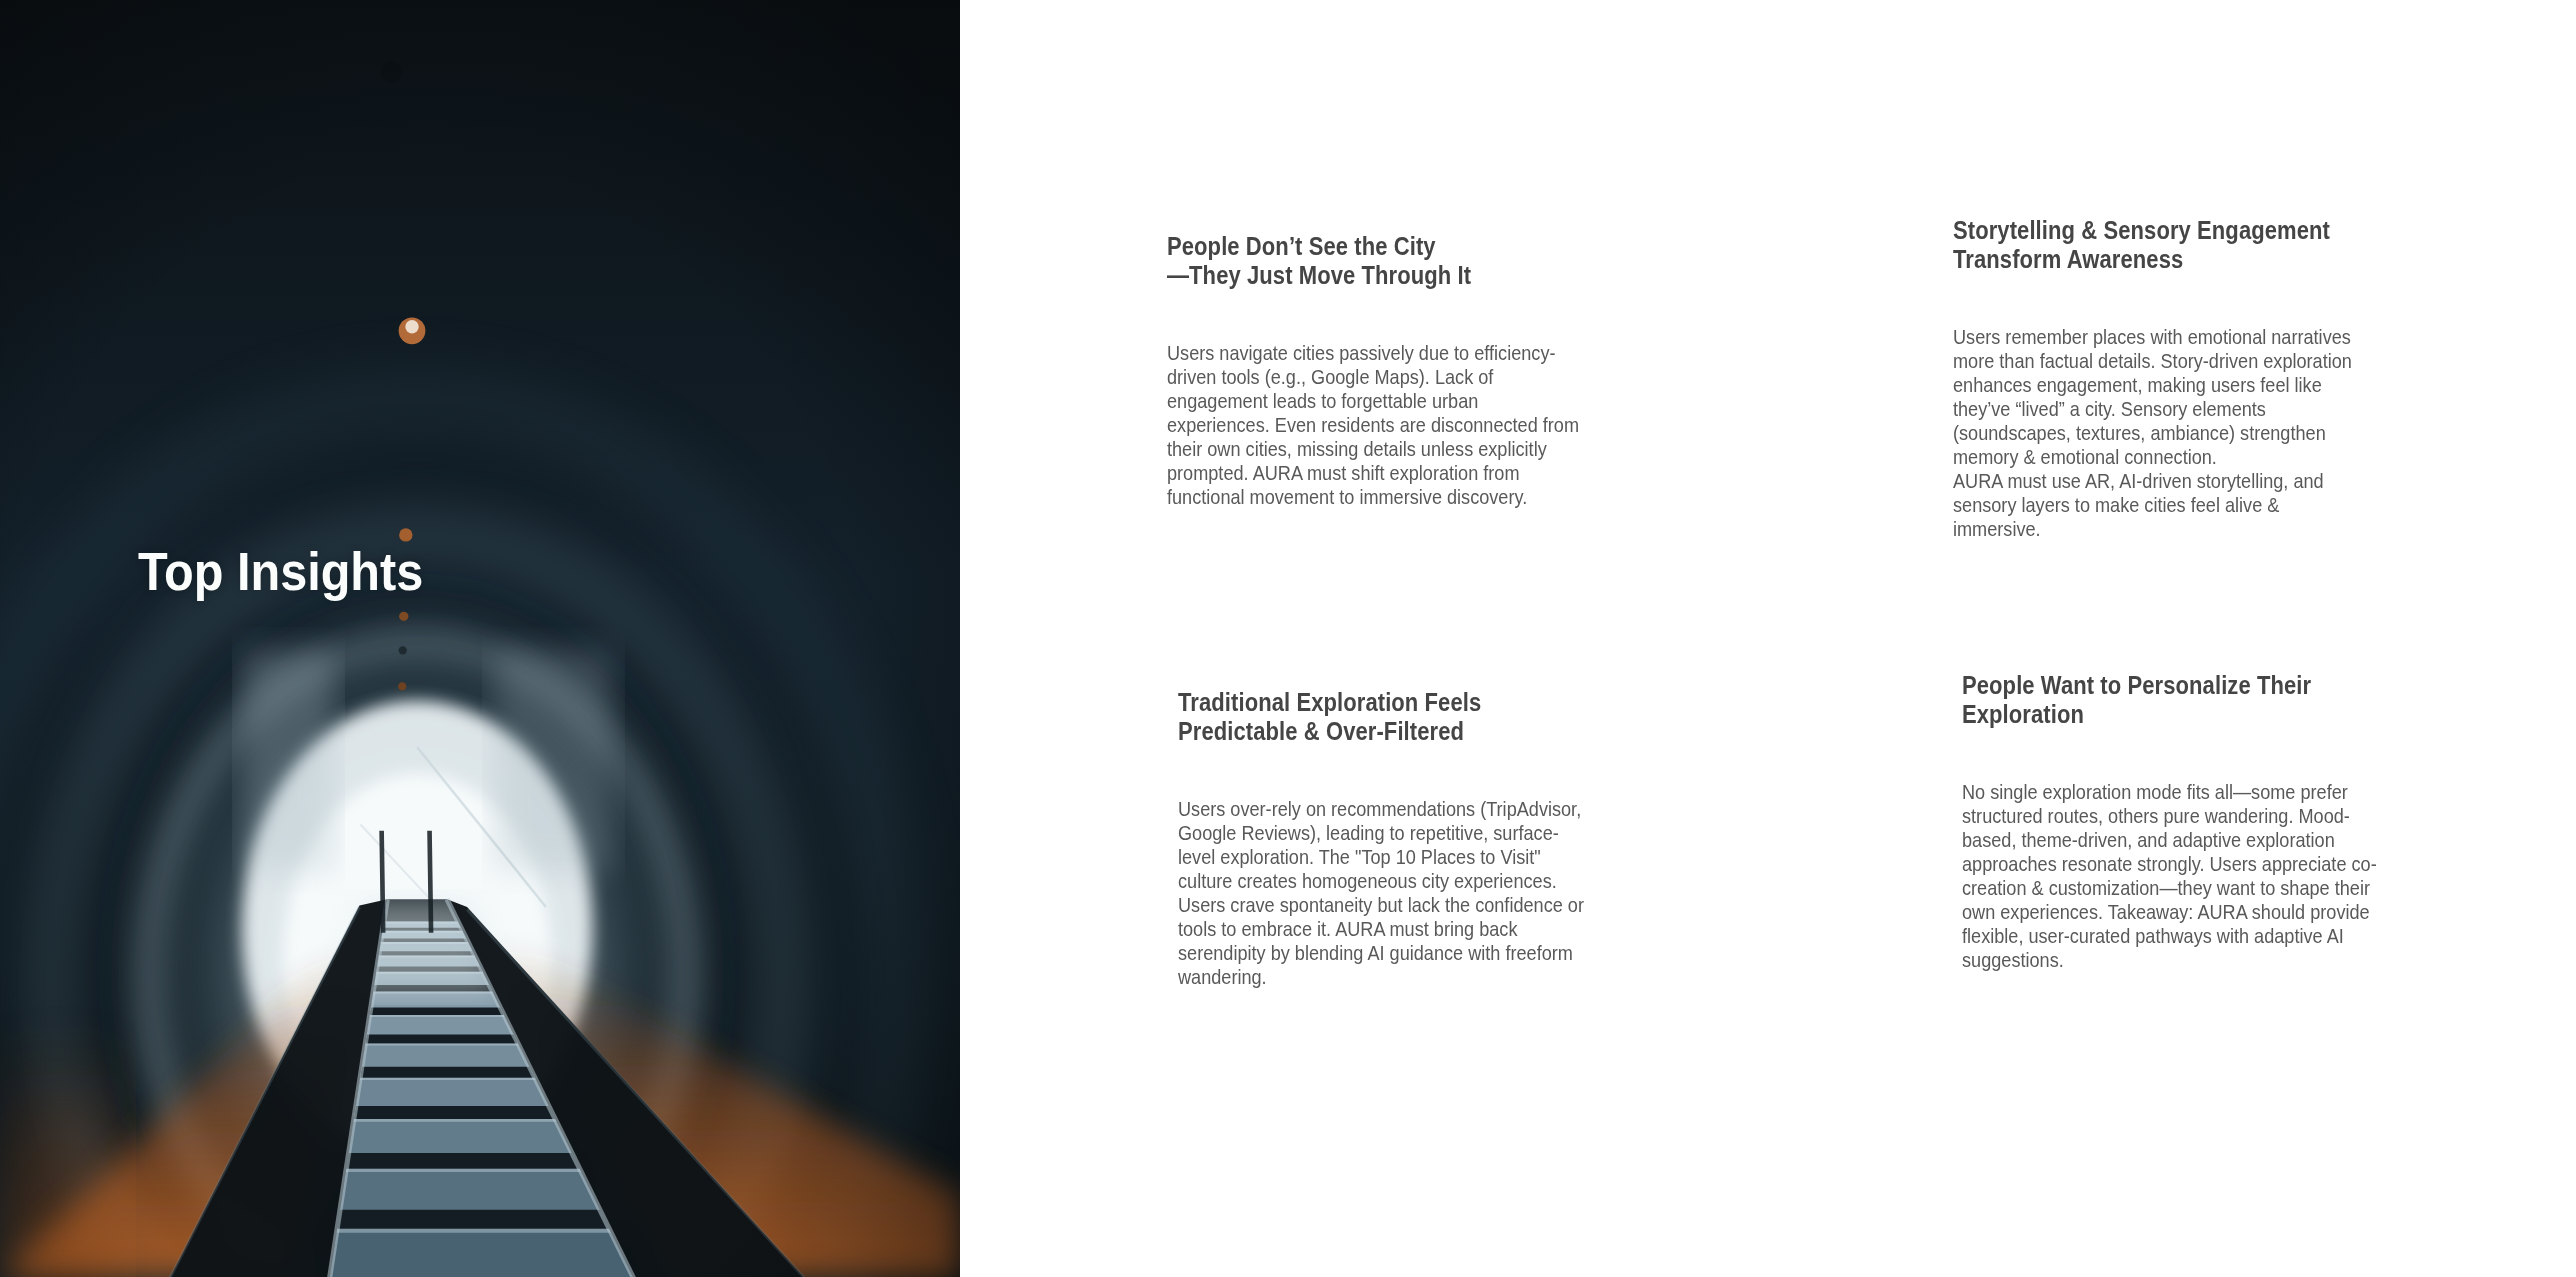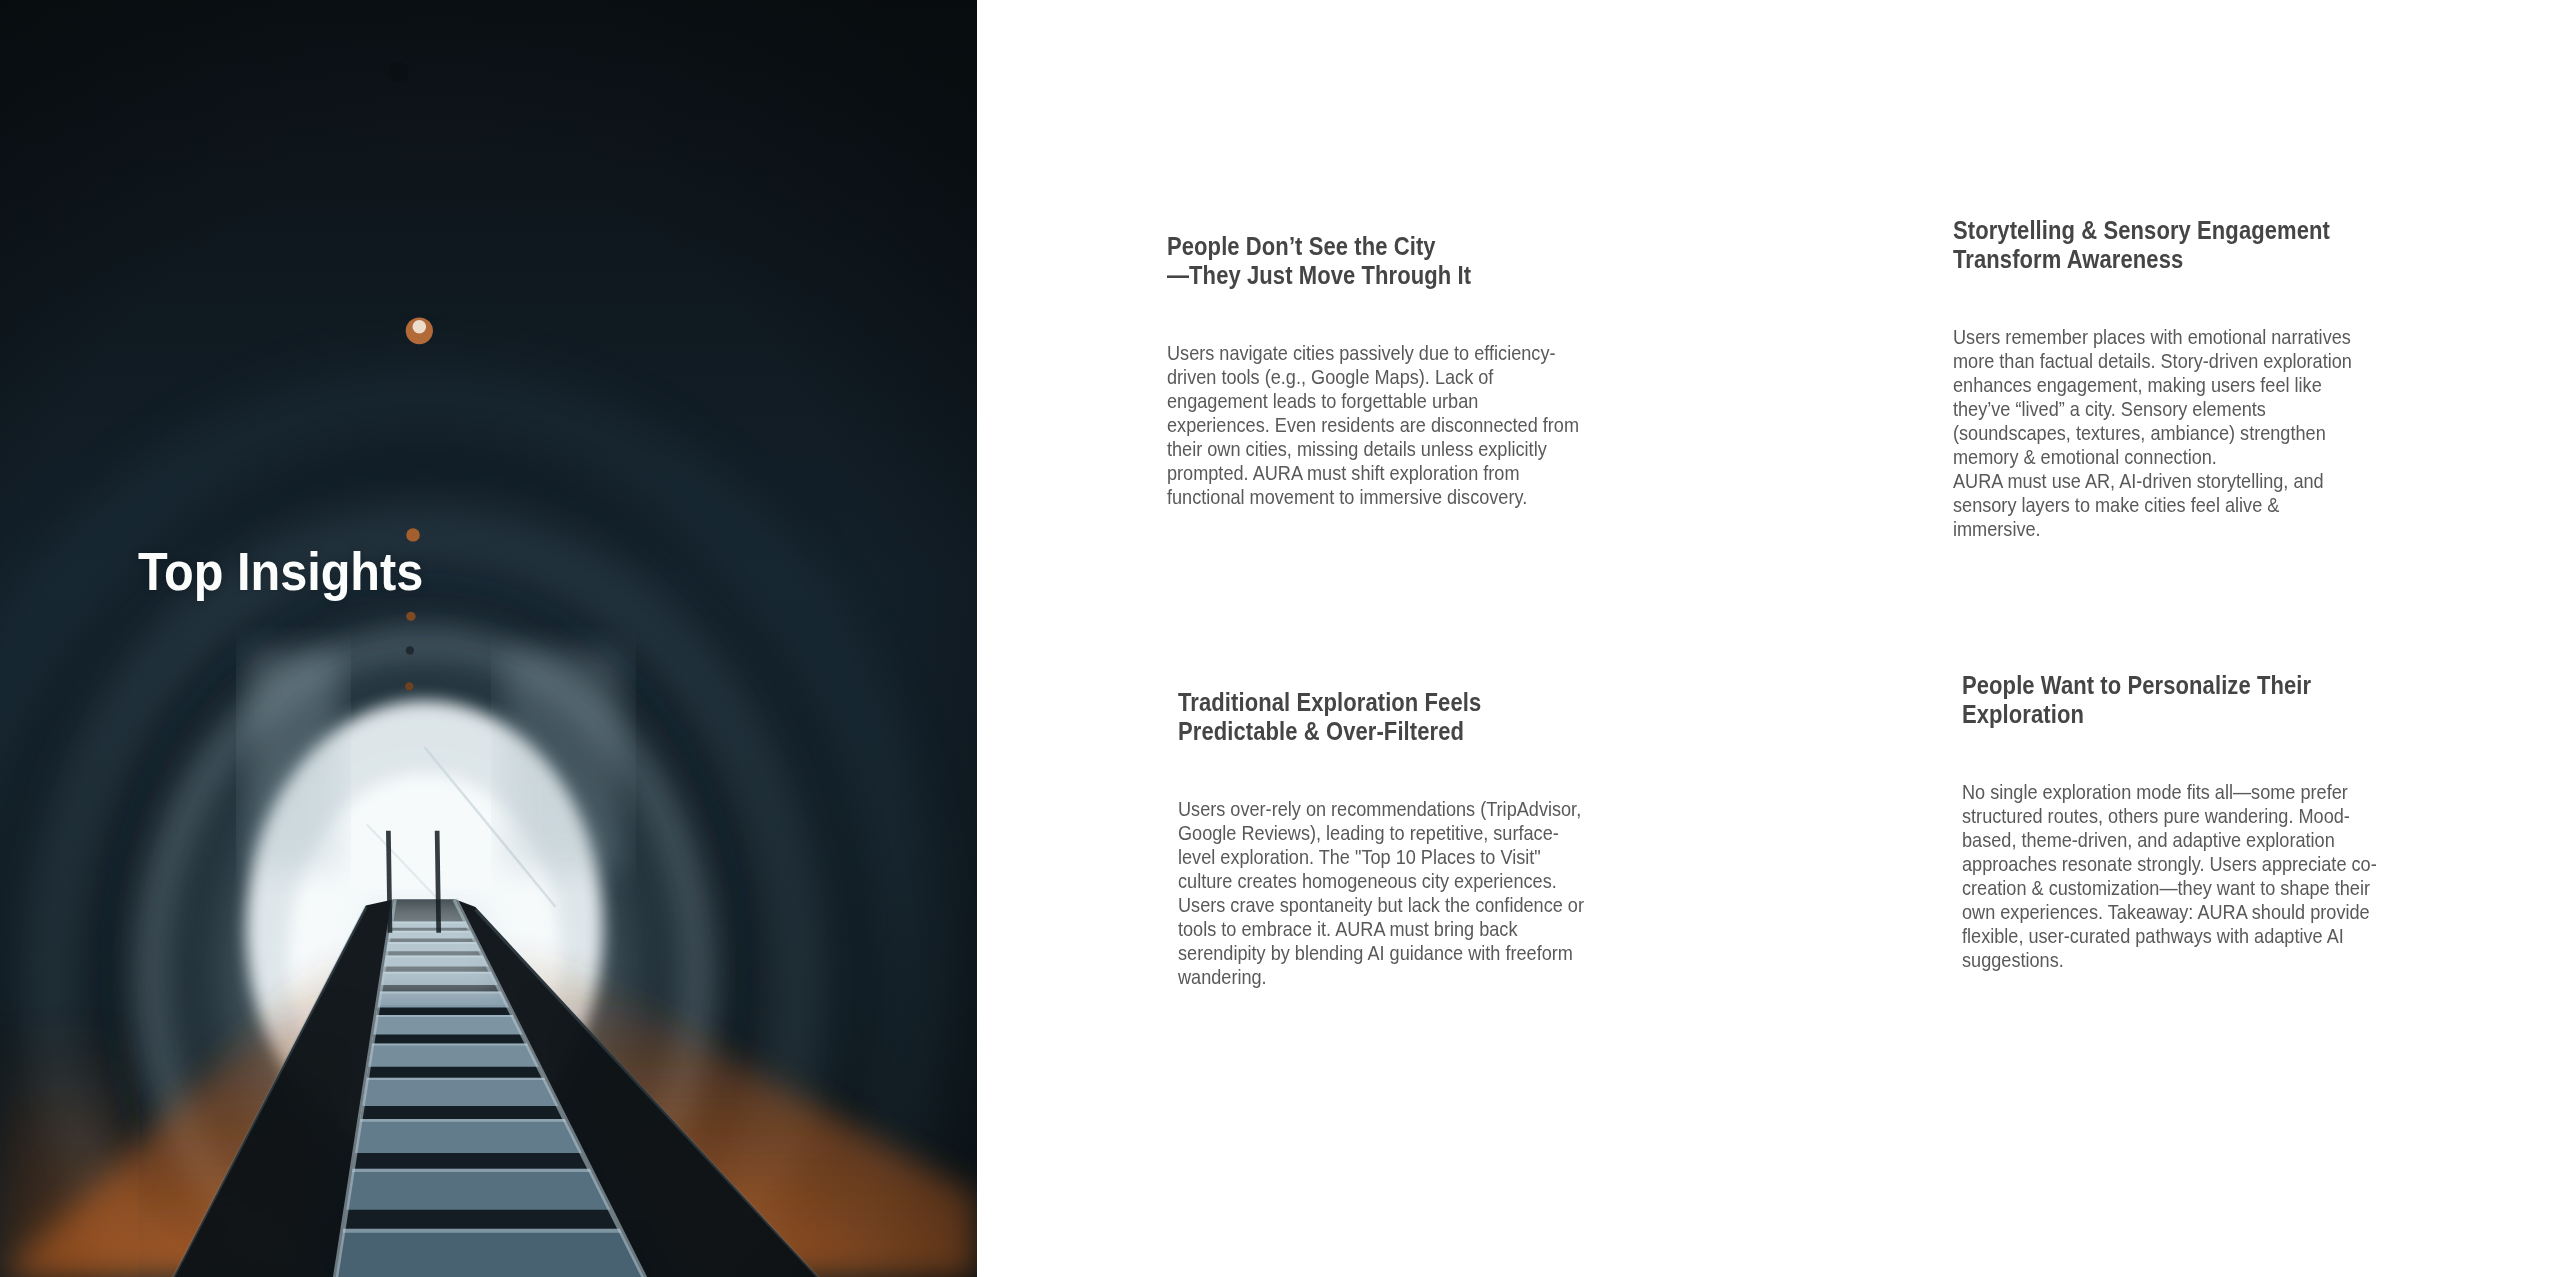--- a/index.html
+++ b/index.html
@@ -1,20 +1,20 @@
 <!DOCTYPE html>
 <html style="font-size:8.2px"><head>
 <meta charset="utf-8">
 <style>
   html,body{margin:0;padding:0;background:#ffffff;}
   body{width:3615px;height:1278px;position:relative;overflow:hidden;
        font-family:"Liberation Sans","DejaVu Sans",sans-serif;}
 
   
-  .photo{position:absolute;left:0;top:0;width:960px;height:1278px;overflow:hidden;background:#10181c;padding-left:17px;}
+  .photo{position:absolute;left:0;top:0;width:960px;height:1278px;overflow:hidden;background:#10181c;}
   .photo svg{position:absolute;left:0;top:0;width:100%;height:100%;display:block;}
   .hero-title{position:absolute;left:138px;top:542px;z-index:5;
       font-size:54px;font-weight:bold;line-height:1.1;color:#fbfdfd;
       transform:scaleX(0.90);transform-origin:left top;white-space:nowrap;
       text-shadow:0 0 9.3px rgba(0,0,0,0.25);}
   .card{position:absolute;width:474px;transform:scaleX(0.88);transform-origin:left top;}
   .card h2{margin:0;font-size:25px;line-height:29px;font-weight:bold;color:#454545;letter-spacing:0.1px;}
   .card .body{margin:51px 0 0 0;font-size:20.6px;line-height:24px;color:#595959;white-space:pre-line;}
   .pos-c0{left:1167px;top:232px;}
   .pos-c1{left:1953px;top:216px;}

